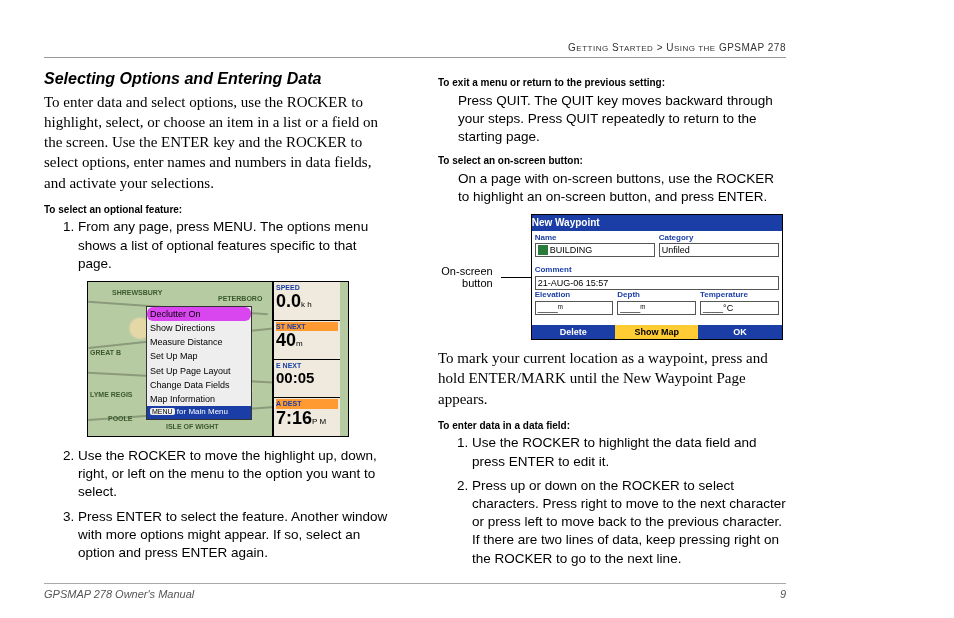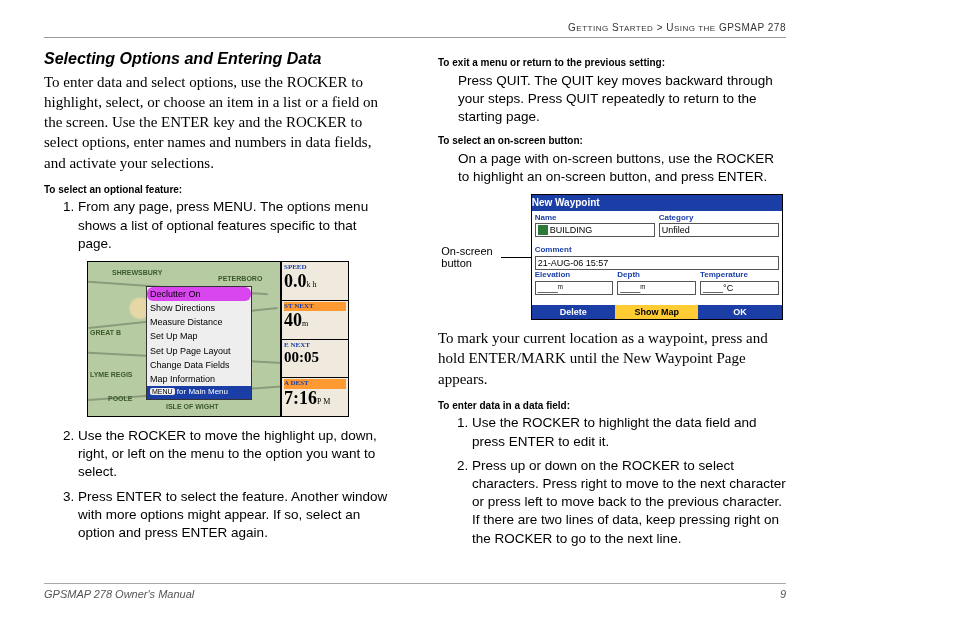--- a/index.html
+++ b/index.html
@@ -10,21 +10,21 @@
     width: 954px;
     height: 618px;
     overflow: hidden;
     color: #000;
   }
   .page {
     width: 830px;
     height: 618px;
     position: relative;
     box-sizing: border-box;
-    padding: 22px 44px 20px 44px;
+    padding: 42px 44px 20px 44px;
   }
   .breadcrumb {
     text-align: right;
     font-size: 10px;
     font-variant: small-caps;
     letter-spacing: 0.5px;
     color: #333;
     padding-bottom: 4px;
     border-bottom: 1px solid #999;
     margin-bottom: 10px;
@@ -118,32 +118,32 @@
   }
   .shot1 .menu {
     position:absolute; left:58px; top:24px; width:104px;
     background:#eee; border:1px solid #333; font-size:9px;
   }
   .shot1 .menu div{padding:1px 3px; border-bottom:0px solid #ccc; white-space:nowrap;}
   .shot1 .menu .hi{background:#d946ef;border-radius:6px;}
   .shot1 .menu .hint{background:#1a3ea6;color:#fff;font-size:8px;padding:1px 3px;}
   .shot1 .hint-key{background:#eee;color:#000;border-radius:2px;padding:0 2px;font-size:7px;}
   .shot1 .sidebar {
-    position:absolute; right:0; top:0; bottom:0; width:66px;
+    position:absolute; right:8px; top:0; bottom:0; width:66px;
     background:#efeadd; border-left:2px solid #000;
-    display:flex; flex-direction:column;font-family:Liberation Serif, serif;
+    display:flex; flex-direction:column;
   }
   .shot1 .sb-cell{flex:1;border-bottom:1px solid #000;position:relative;padding:1px 2px;}
   .shot1 .sb-label{font-size:7px;color:#1a3ea6;font-weight:bold;}
   .shot1 .sb-val{font-size:18px;font-weight:bold;line-height:1;color:#000;}
   .shot1 .sb-unit{font-size:8px;}
 
   
   .shot2-wrap{display:flex;align-items:center;justify-content:center;margin:6px 0 8px 0;}
-  .shot2-label{font-size:11px;line-height:1.1;margin-right:6px;}
+  .shot2-label{font-size:11px;text-align:right;line-height:1.1;margin-right:6px;}
   .shot2 {
     width:250px;border:1px solid #000;font-size:9px;background:#fff;
   }
   .shot2 .titlebar{background:#1a3ea6;color:#fff;text-align:left;font-weight:bold;padding:1px 0;font-size:10px;}
   .shot2 .body2{padding:2px 3px;}
   .shot2 .row{display:flex;gap:4px;margin-bottom:8px;}
   .shot2 .fld{flex:1;}
   .shot2 .lbl{color:#1a3ea6;font-size:8px;font-weight:bold;}
   .shot2 .val{border:1px solid #555;background:#fff;padding:0 2px;font-size:9px;height:12px;display:flex;align-items:center;}
   .shot2 .val .wpicon{width:10px;height:10px;background:#2a7a3a;margin-right:2px;}

